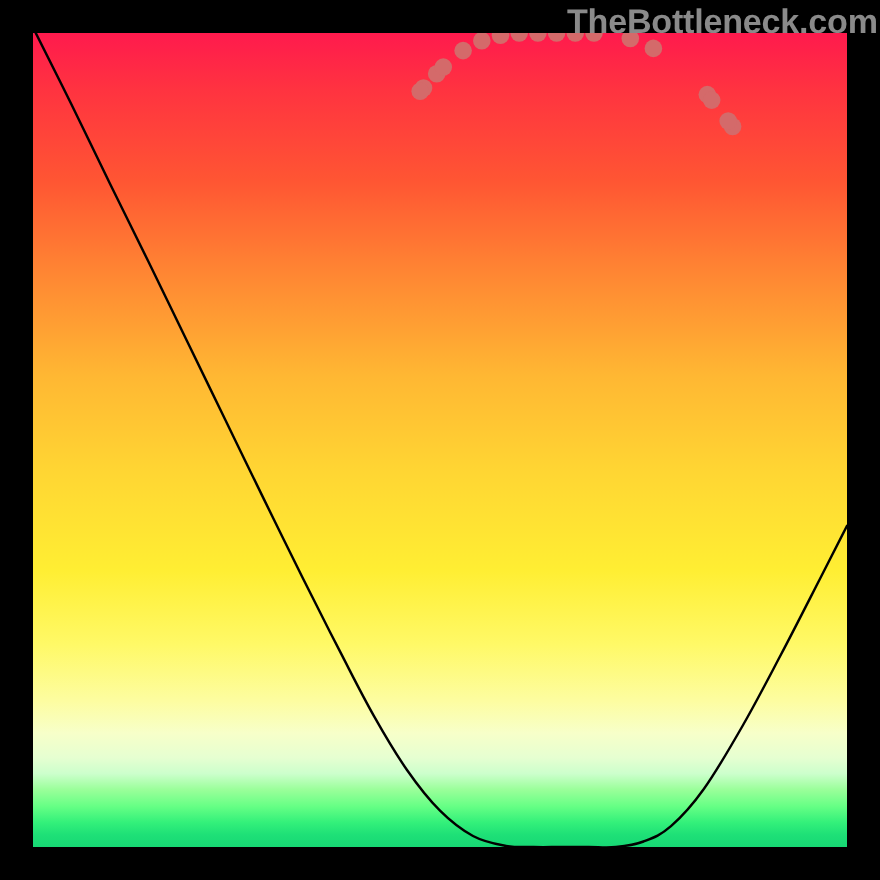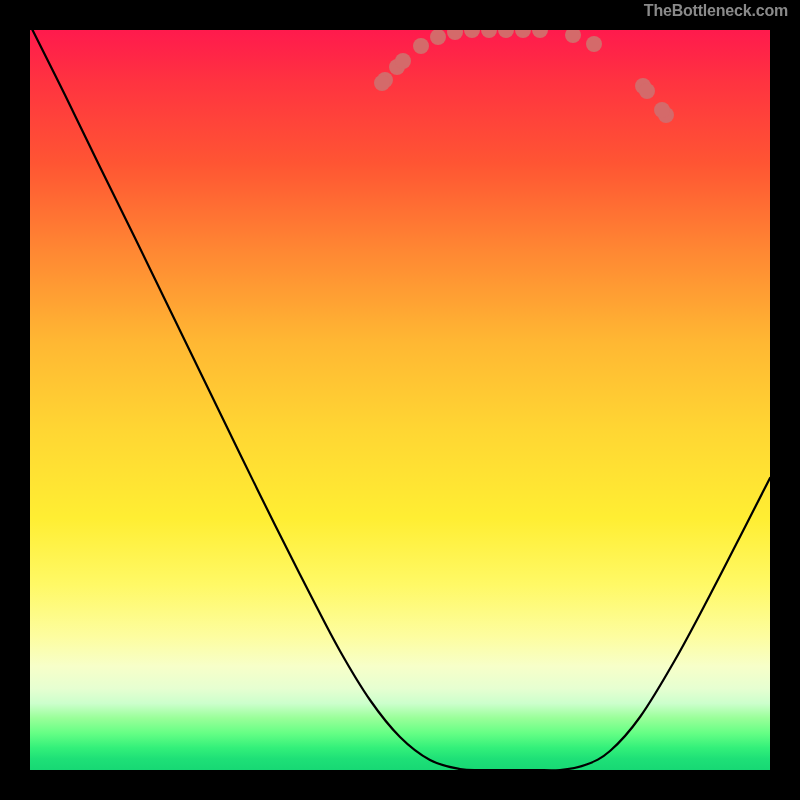--- a/index.html
+++ b/index.html
@@ -40,23 +40,23 @@
       #99ff99 93%,
       #66ff85 95%,
       #33f07a 97%,
       #1ee077 98.5%,
       #17d874 100%
     );
   }
   .watermark {
     position: absolute;
     top: 2px;
-    right: 12px;
+    right: 2px;
     font-family: Arial, Helvetica, sans-serif;
-    font-size: 16px;
+    font-size: 31px;
     font-weight: 600;
     color: #8a8a8a;
     letter-spacing: -0.2px;
     user-select: none;
   }
   svg.curve {
     position: absolute;
     left: 0;
     top: 0;
     width: 740px;

